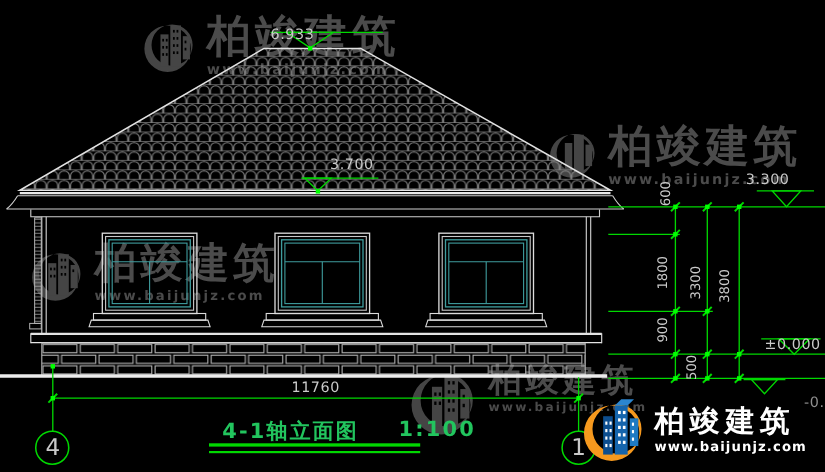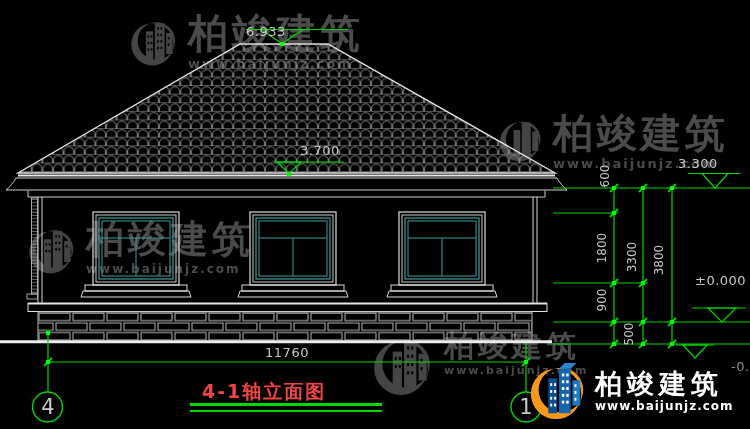--- a/index.html
+++ b/index.html
@@ -5,21 +5,21 @@
   html,body{margin:0;padding:0;background:#000;}
   #stage{position:relative;width:750px;height:429px;background:#000;overflow:hidden;
          font-family:"DejaVu Sans","Liberation Sans",sans-serif;}
   #stage svg.linework{position:absolute;left:0;top:0;z-index:2;}
   .lbl{position:absolute;color:#c9c9c9;font-size:13px;white-space:nowrap;z-index:3;letter-spacing:0.5px;}
   .vdim{position:absolute;width:46px;text-align:center;color:#c9c9c9;font-size:12px;
         transform:rotate(-90deg);transform-origin:center center;z-index:3;white-space:nowrap;}
   .axis-num{position:absolute;width:34px;height:32px;line-height:32px;text-align:center;
             color:#c9c9c9;font-size:21px;z-index:3;}
   .title-row{position:absolute;left:202px;top:379px;display:flex;gap:36px;z-index:3;
-             color:#ef4444;font-size:19px;font-weight:bold;letter-spacing:2px;}
+             color:#22c55e;font-size:19px;font-weight:bold;letter-spacing:2px;}
   .title-underline{position:absolute;background:#00d800;z-index:3;}
   
   .wm{position:absolute;display:flex;align-items:flex-start;gap:8px;color:#4b4b4b;z-index:1;}
   .wm .wm-txt{display:flex;flex-direction:column;}
   .wm .wm-brand{font-weight:bold;line-height:1.05;letter-spacing:4px;white-space:nowrap;}
   .wm .wm-url{font-weight:bold;letter-spacing:2px;white-space:nowrap;}
   #wm-topleft{left:128px;top:12px;}
   #wm-topleft .wm-brand{font-size:40px;}  #wm-topleft .wm-url{font-size:13px;margin-top:2px;}
   #wm-topright{left:497px;top:112px;}
   #wm-topright .wm-brand{font-size:40px;} #wm-topright .wm-url{font-size:13px;margin-top:2px;}
@@ -296,37 +296,38 @@
           <rect x="670" y="342" width="4" height="4"></rect>
         <rect x="280" y="42" width="4" height="4"></rect>
           <rect x="287" y="172" width="4" height="4"></rect>
       </g>
     </g>
   </svg>
 
   <div class="lbl" style="left:246px;top:24px;">6.933</div>
   <div class="lbl" style="left:300px;top:143px;">3.700</div>
   <div class="lbl" style="left:678px;top:156px;">3.300</div>
-  <div class="lbl" style="left:695px;top:273px;">±0.000</div>
+  <div class="lbl" style="left:695px;top:306px;">±0.000</div>
   <div class="lbl minus-lvl" style="left:699px;top:359px;">-0.500</div>
 
   <div class="lbl" style="left:265px;top:345px;width:44px;text-align:center;">11760</div>
 
   <div class="vdim" style="left:582px;top:169px;">600</div>
   <div class="vdim" style="left:579px;top:241px;">1800</div>
   <div class="vdim" style="left:609px;top:250px;">3300</div>
   <div class="vdim" style="left:636px;top:253px;">3800</div>
   <div class="vdim" style="left:579px;top:293px;">900</div>
   <div class="vdim" style="left:606px;top:327px;">500</div>
 
   <div class="axis-num" style="left:31px;top:391px;">4</div>
   <div class="axis-num" style="left:509px;top:391px;">1</div>
 
   <div class="title-row">
     <span>4-1轴立面图</span>
+    <span>1:100</span>
   </div>
   <div class="title-underline" style="left:190px;top:403px;width:192px;height:3px;"></div>
   <div class="title-underline" style="left:190px;top:410px;width:192px;height:1.5px;"></div>
 
   <div id="brand-logo">
     <svg width="62" height="68" viewBox="0 0 64 64">
       <path fill="#f6991e" fill-rule="evenodd" d="M4,36 a26,26 0 1,0 52,0 a26,26 0 1,0 -52,0 Z M12,32 a23,23 0 1,0 46,0 a23,23 0 1,0 -46,0 Z"></path>
       <polygon points="33,10 45,10 51,4 39,4" fill="#2b86d0"></polygon>
       <rect x="22" y="20" width="9" height="36" fill="#0d4e8f"></rect>
       <rect x="33" y="10" width="12" height="46" fill="#1565ad"></rect>

